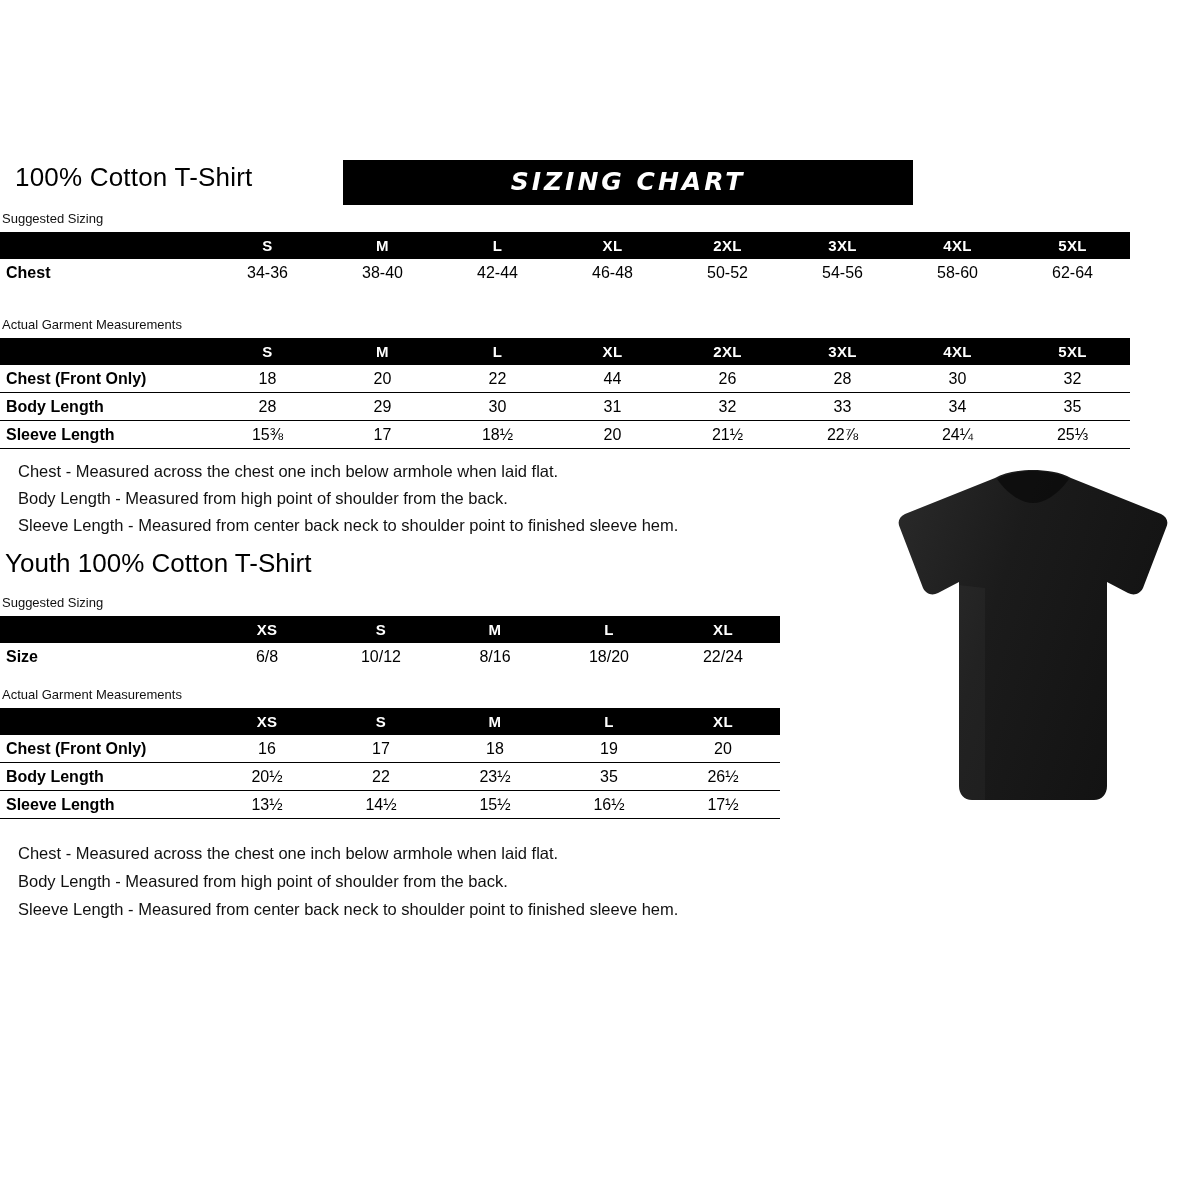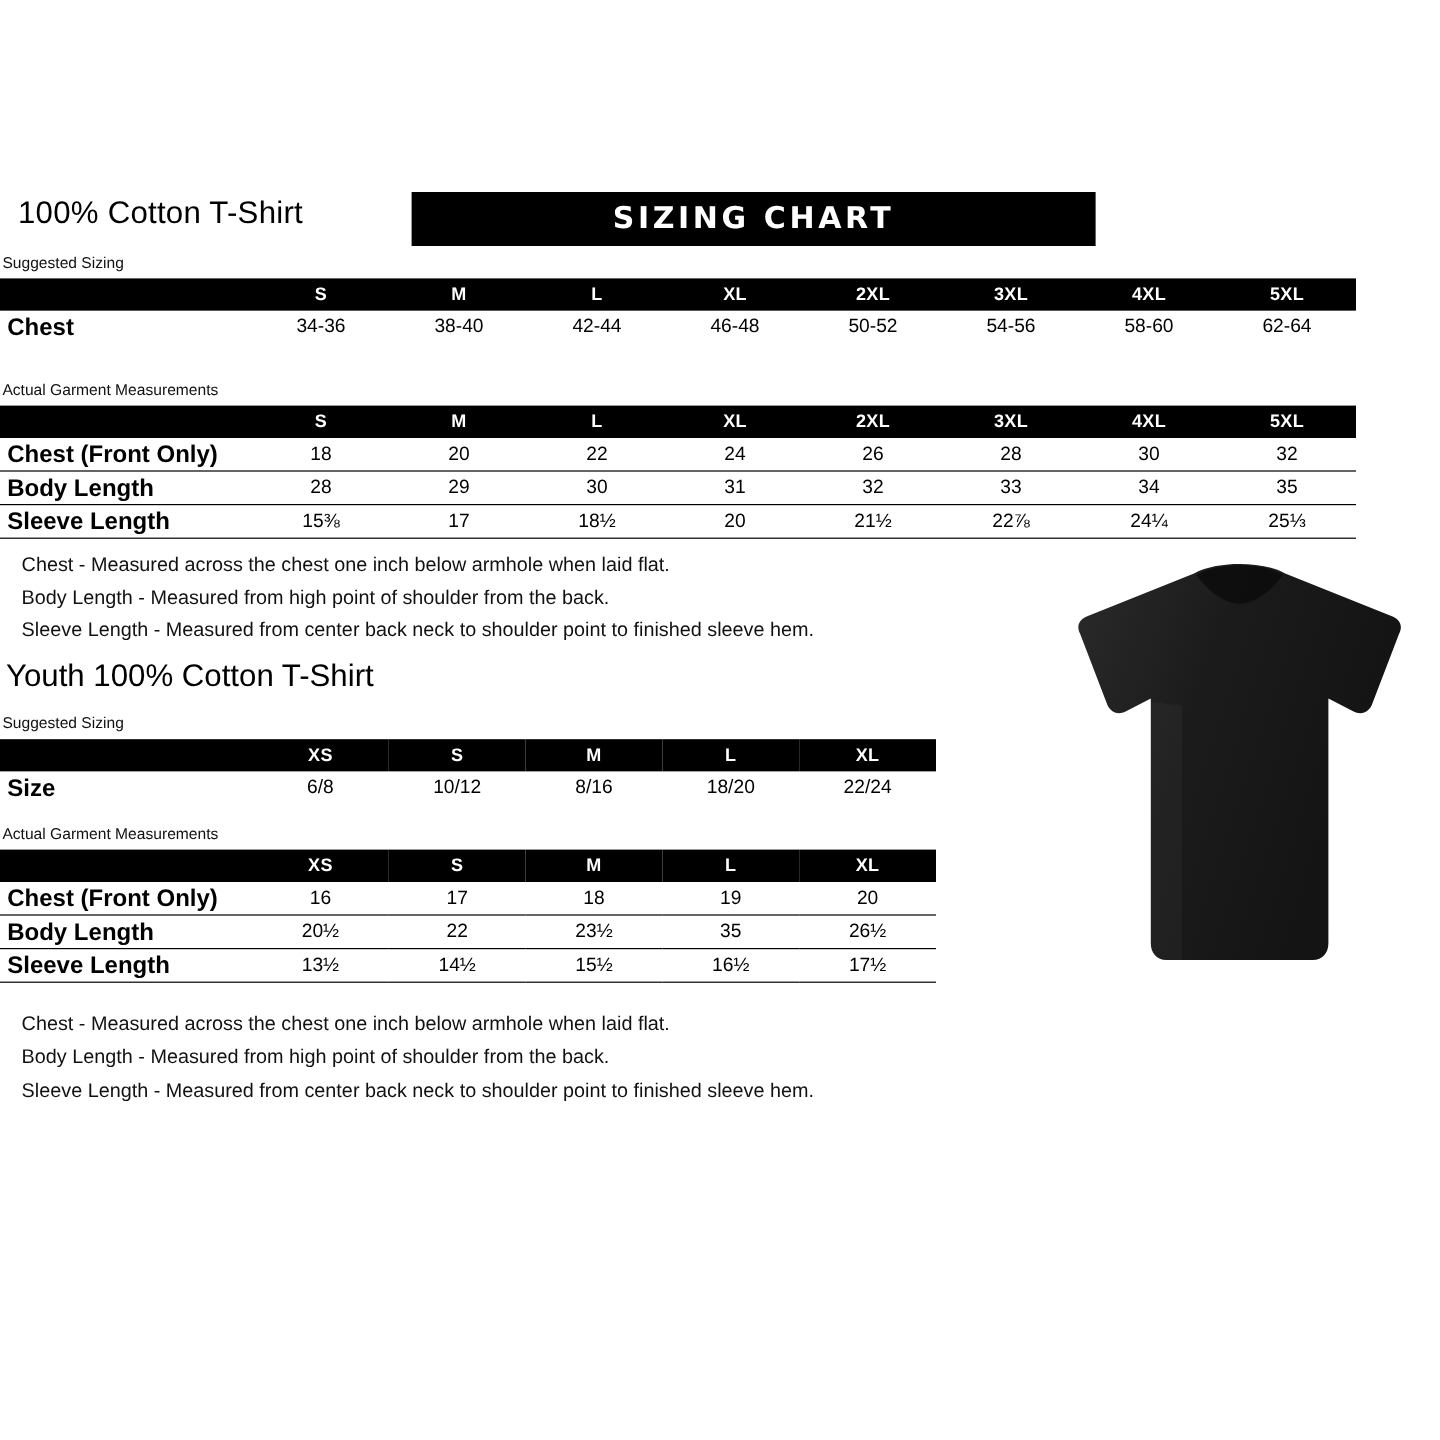--- a/index.html
+++ b/index.html
@@ -40,20 +40,21 @@
     letter-spacing: 0.2px;
     white-space: nowrap;
   }
   .sizing-banner {
     position: absolute;
     left: 333px;
     top: 0px;
     width: 570px;
     height: 45px;
     background: #000000;
+    font-style: italic;
   }
   .sizing-banner span {
     position: absolute;
     left: 0; right: 0;
     top: 7px;
     text-align: center;
     color: #ffffff;
     font-family: "DejaVu Sans", sans-serif;
     font-weight: bold;
     font-size: 25px;
@@ -95,21 +96,21 @@
     letter-spacing: 0.3px;
   }
   table.sz tbody td {
     height: 27px;
     background: #ffffff;
   }
   table.sz tbody td.lbl {
     text-align: left;
     padding-left: 6px;
     font-weight: bold;
-    font-size: 20px;
+    font-size: 16px;
   }
   table.sz tbody tr.rule td {
     border-bottom: 1.5px solid #000000;
   }
   table.sz tbody tr.norule td {
     border-bottom: none;
   }
 
   
   #adult-suggested { left: 0px; top: 232px; width: 1130px; }
@@ -228,21 +229,21 @@
         <th>4XL</th>
         <th>5XL</th>
       </tr>
     </thead>
     <tbody>
       <tr class="rule">
         <td class="lbl">Chest (Front Only)</td>
         <td>18</td>
         <td>20</td>
         <td>22</td>
-        <td>24</td>
+        <td>44</td>
         <td>26</td>
         <td>28</td>
         <td>30</td>
         <td>32</td>
       </tr>
       <tr class="rule">
         <td class="lbl">Body Length</td>
         <td>28</td>
         <td>29</td>
         <td>30</td>

